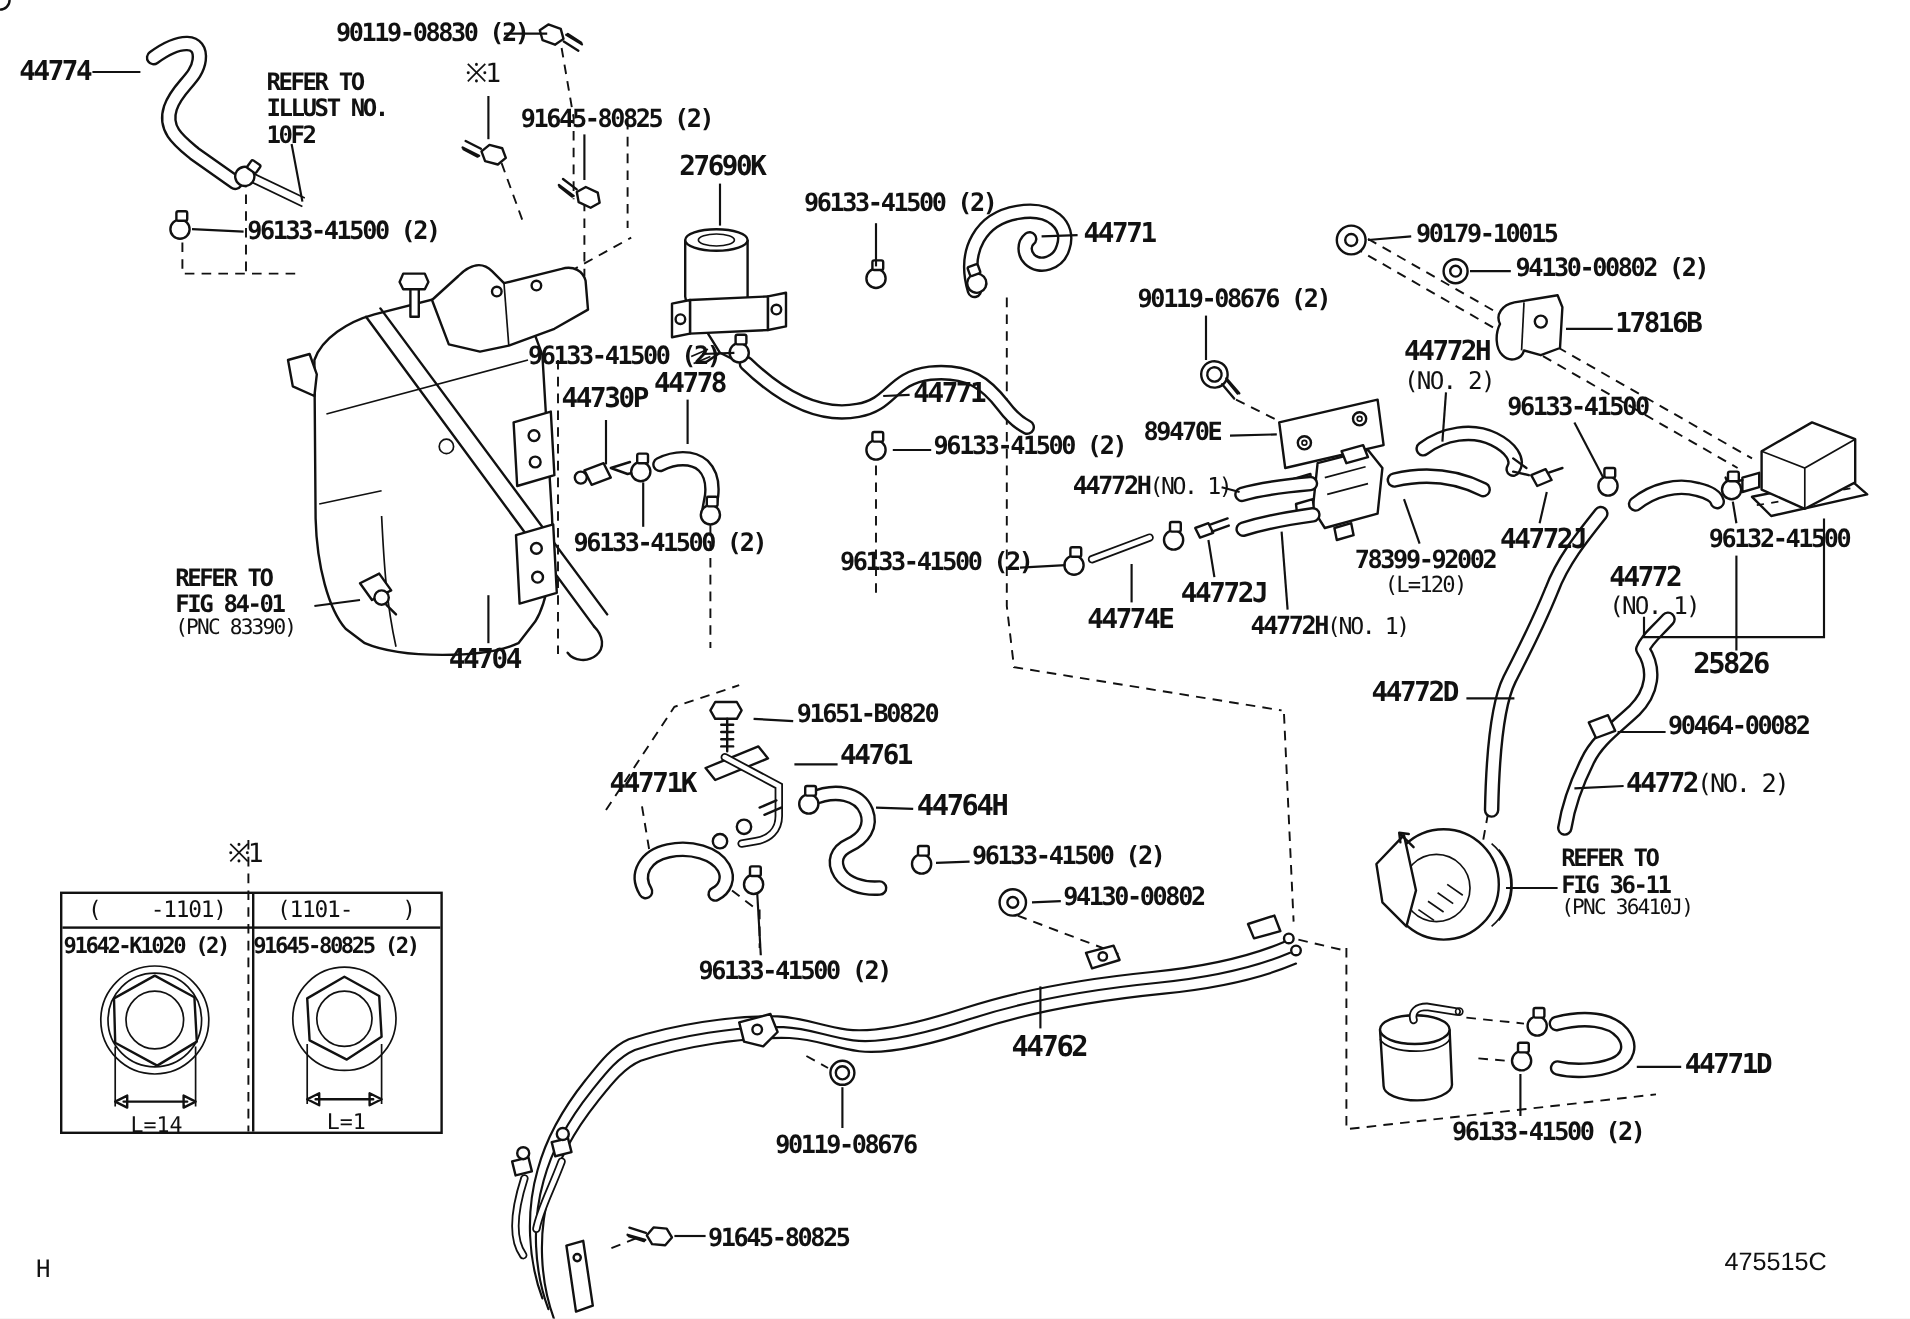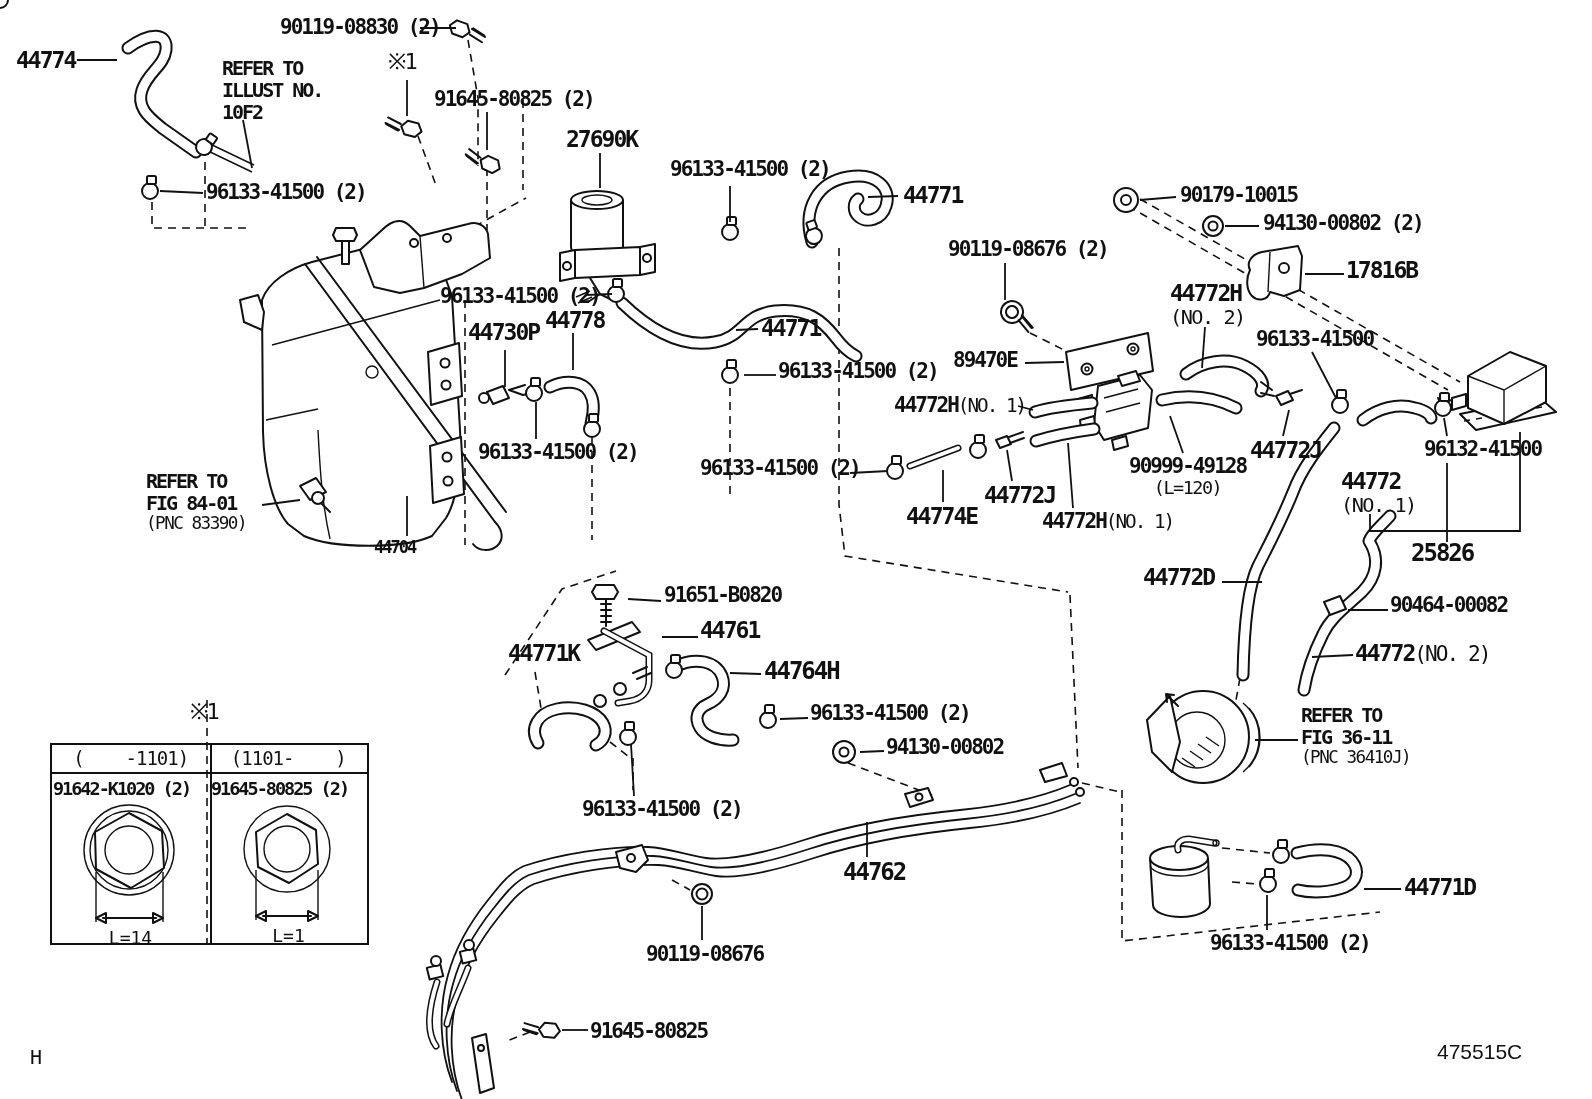--- a/index.html
+++ b/index.html
@@ -508,21 +508,21 @@
       <div class="lbl" style="left: 1346px; top: 258px; font-size: 23px;"><span>17816B</span></div>
       <div class="lbl" style="left: 948px; top: 238px;"><span>90119-08676 (2)</span></div>
       <div class="lbl" style="left: 1170px; top: 281px; font-size: 23px;"><span>44772H</span><span class="sub c">(NO. 2)</span></div>
       <div class="lbl" style="left: 1256px; top: 328px;"><span>96133-41500</span></div>
       <div class="lbl" style="left: 440px; top: 285px;"><span>96133-41500 (2)</span></div>
       <div class="lbl" style="left: 468px; top: 320px; font-size: 23px;"><span>44730P</span></div>
       <div class="lbl" style="left: 545px; top: 308px; font-size: 23px;"><span>44778</span></div>
       <div class="lbl" style="left: 761px; top: 316px; font-size: 23px;"><span>44771</span></div>
       <div class="lbl" style="left: 953px; top: 349px; font-size: 21px;"><span>89470E</span></div>
       <div class="lbl" style="left: 894px; top: 394px;"><span>44772H</span><span class="suf">(NO. 1)</span></div>
-      <div class="lbl" style="left: 1129px; top: 455px;"><span>90999-49128</span><span class="sub c">(L=120)</span></div>
+      <div class="lbl" style="left: 1129px; top: 455px;"><span>78399-92002</span><span class="sub c">(L=120)</span></div>
       <div class="lbl" style="left: 1250px; top: 438px; font-size: 23px;"><span>44772J</span></div>
       <div class="lbl" style="left: 1341px; top: 469px; font-size: 23px;"><span>44772</span><span class="sub">(NO. 1)</span></div>
       <div class="lbl" style="left: 1388px; top: 438px; margin-left: 36px;"><span>96132-41500</span></div>
       <div class="lbl" style="left: 1411px; top: 540px; font-size: 24px;"><span>25826</span></div>
       <div class="lbl" style="left: 1143px; top: 565px; font-size: 23px;"><span>44772D</span></div>
       <div class="lbl" style="left: 1390px; top: 594px;"><span>90464-00082</span></div>
       <div class="lbl" style="left: 1355px; top: 641px; font-size: 23px;"><span>44772</span><span class="suf">(NO. 2)</span></div>
       <div class="lbl" style="left: 1301px; top: 704px; font-size: 20px;"><span>REFER TO
 FIG 36-11</span><span class="sub">(PNC 36410J)</span></div>
       <div class="lbl" style="left: 664px; top: 584px;"><span>91651-B0820</span></div>
@@ -535,18 +535,18 @@
       <div class="lbl" style="left: 843px; top: 859px; font-size: 24px;"><span>44762</span></div>
       <div class="lbl" style="left: 646px; top: 943px;"><span>90119-08676</span></div>
       <div class="lbl" style="left: 590px; top: 1020px;"><span>91645-80825</span></div>
       <div class="lbl" style="left: 1404px; top: 875px; font-size: 23px;"><span>44771D</span></div>
       <div class="lbl" style="left: 1210px; top: 932px;"><span>96133-41500 (2)</span></div>
       <div class="lbl" style="left: 906px; top: 504px; font-size: 23px;"><span>44774E</span></div>
       <div class="lbl" style="left: 984px; top: 483px; font-size: 23px;"><span>44772J</span></div>
       <div class="lbl" style="left: 1042px; top: 510px;"><span>44772H</span><span class="suf">(NO. 1)</span></div>
       <div class="lbl" style="left: 146px; top: 470px; font-size: 20px;"><span>REFER TO
 FIG 84-01</span><span class="sub">(PNC 83390)</span></div>
-      <div class="lbl" style="left: 374px; top: 538px; font-size: 17px;"><span>44704</span></div>
+      <div class="lbl" style="left: 374px; top: 538px; font-size: 23px;"><span>44704</span></div>
       <div class="lbl" style="left: 700px; top: 457px;"><span>96133-41500 (2)</span></div>
       <div class="lbl" style="left: 778px; top: 360px;"><span>96133-41500 (2)</span></div>
       <div class="lbl" style="left: 478px; top: 441px;"><span>96133-41500 (2)</span></div>
     </div>
 </div>
 
 </body></html>

